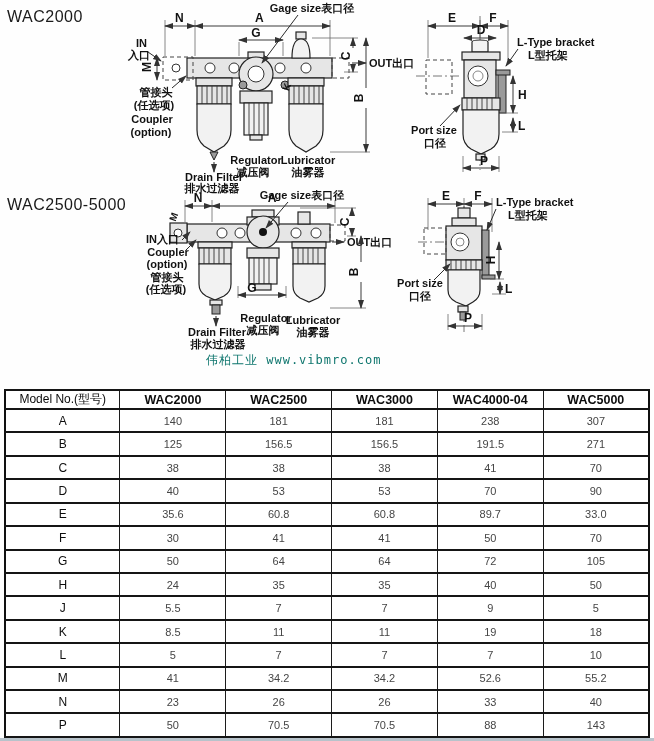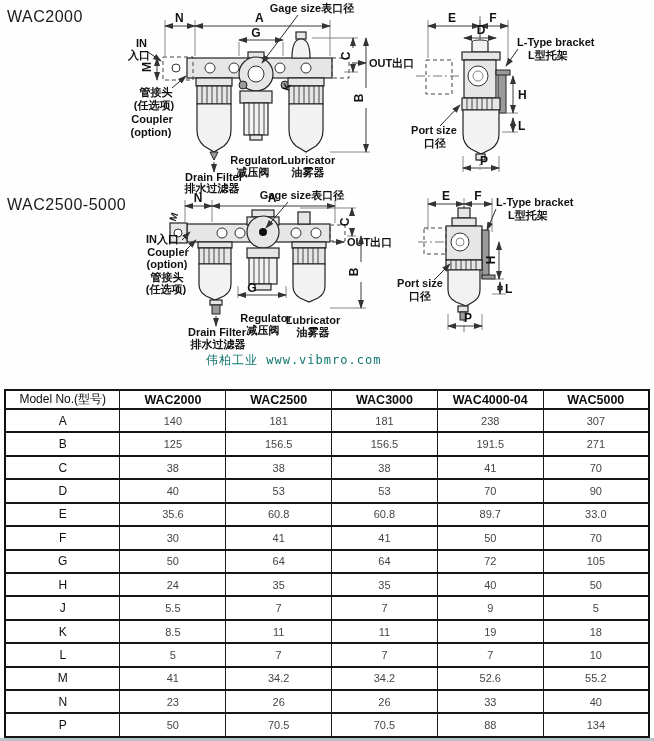--- a/index.html
+++ b/index.html
@@ -513,19 +513,19 @@
           <td>26</td>
           <td>33</td>
           <td>40</td>
         </tr>
         <tr>
           <td class="rowlabel">P</td>
           <td>50</td>
           <td>70.5</td>
           <td>70.5</td>
           <td>88</td>
-          <td>134</td>
+          <td>143</td>
         </tr>
       </tbody>
   </table>
 
   <div class="bottom-strip"></div>
 </div>
 
 </body></html>

